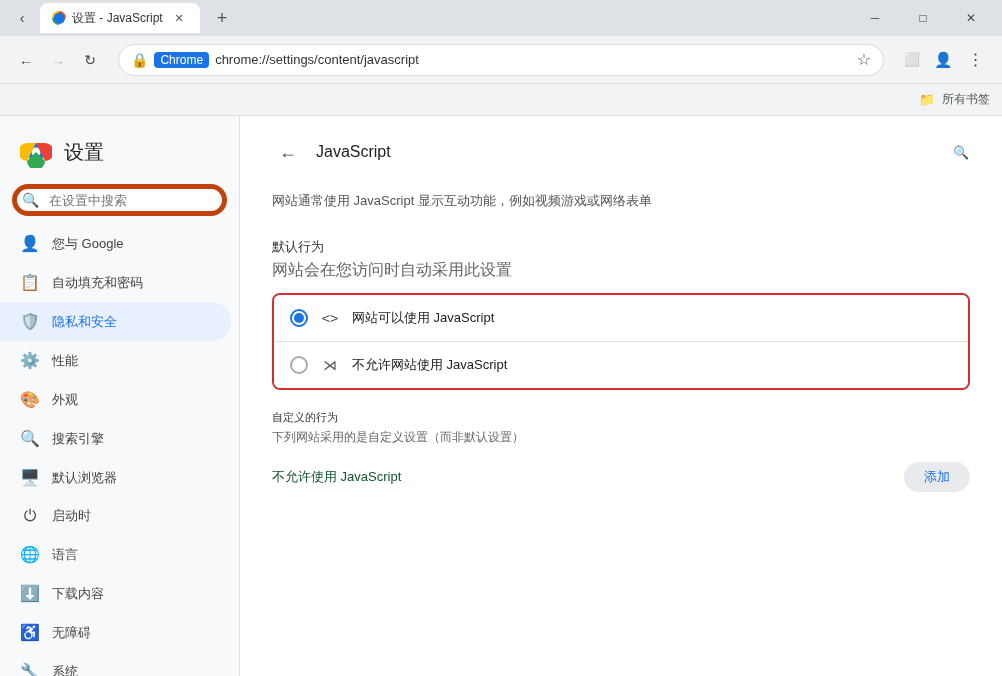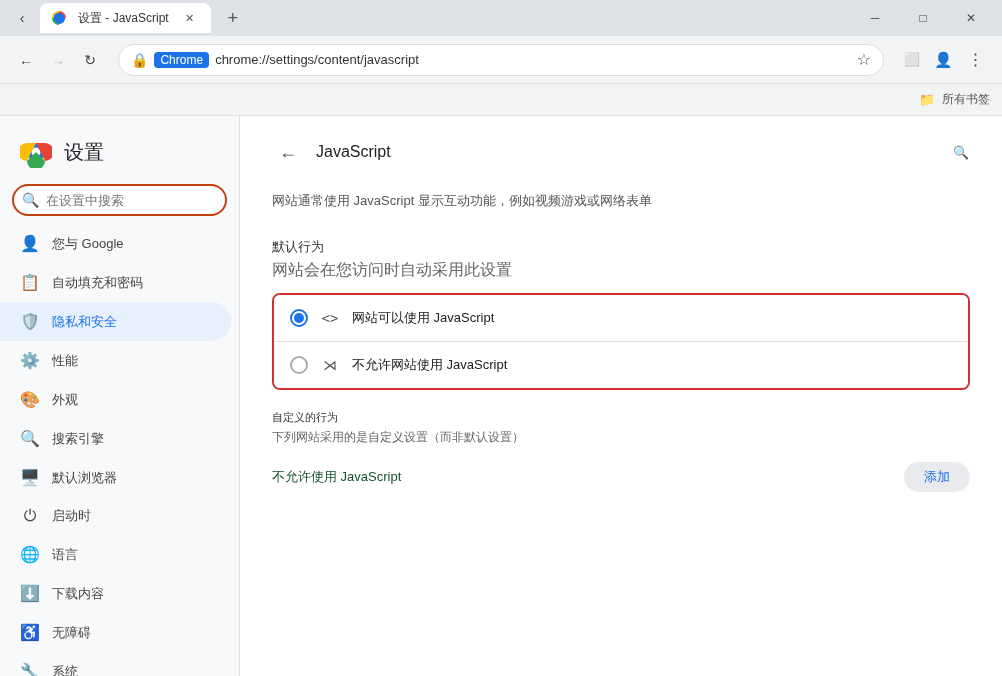--- a/index.html
+++ b/index.html
@@ -27,21 +27,21 @@
       cursor: pointer;
       display: flex;
       align-items: center;
       justify-content: center;
       font-size: 14px;
       color: #444;
     }
     .tab {
       display: flex;
       align-items: center;
-      gap: 12px;
+      gap: 6px;
       background: #ffffff;
       border-radius: 8px 8px 0 0;
       padding: 0 12px;
       height: 30px;
       font-size: 12px;
       color: #333;
       min-width: 160px;
       max-width: 220px;
     }
     .tab-favicon {
@@ -157,21 +157,21 @@
       font-weight: 400;
       color: #202124;
     }
     .search-box {
       margin: 0 12px 8px;
       position: relative;
     }
     .search-box input {
       width: 100%;
       height: 32px;
-      border: 2px solid #c2410c;
+      border: 5px solid #c2410c;
       border-radius: 20px;
       padding: 0 12px 0 32px;
       font-size: 13px;
       background: #fff;
       outline: none;
     }
     .search-icon-pos {
       position: absolute;
       left: 10px;
       top: 50%;

